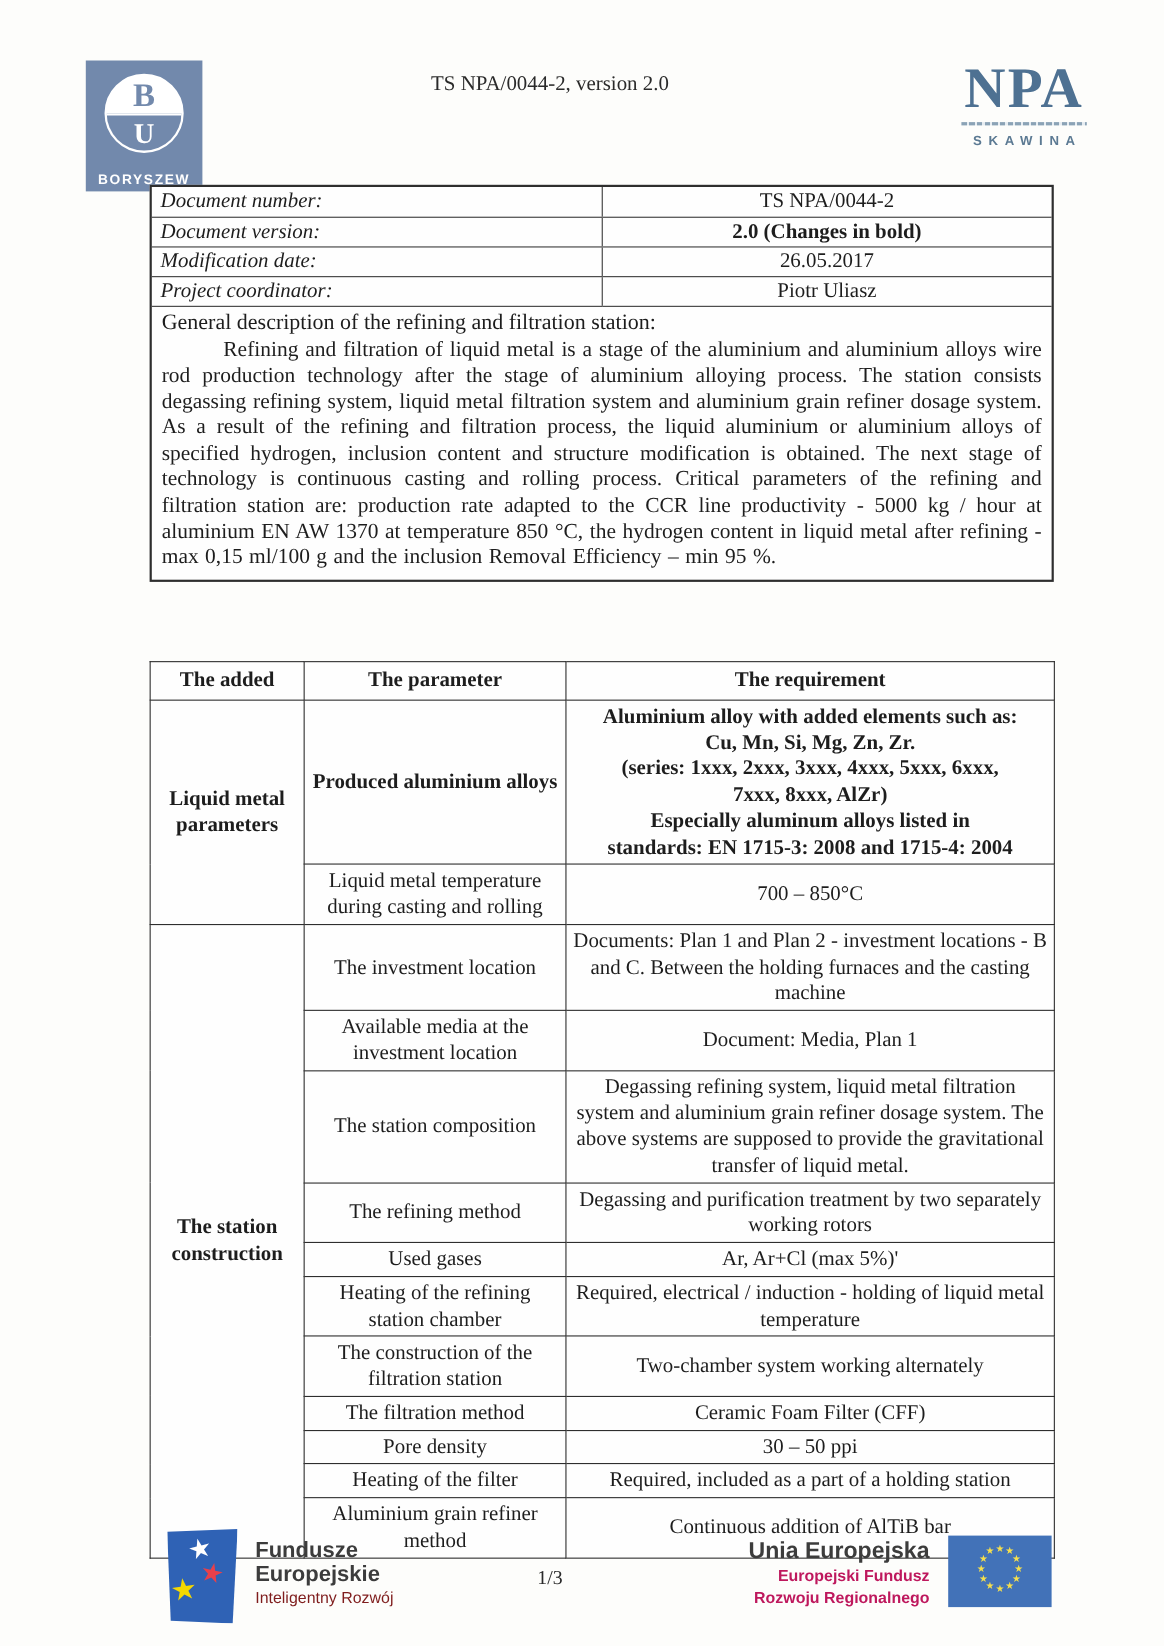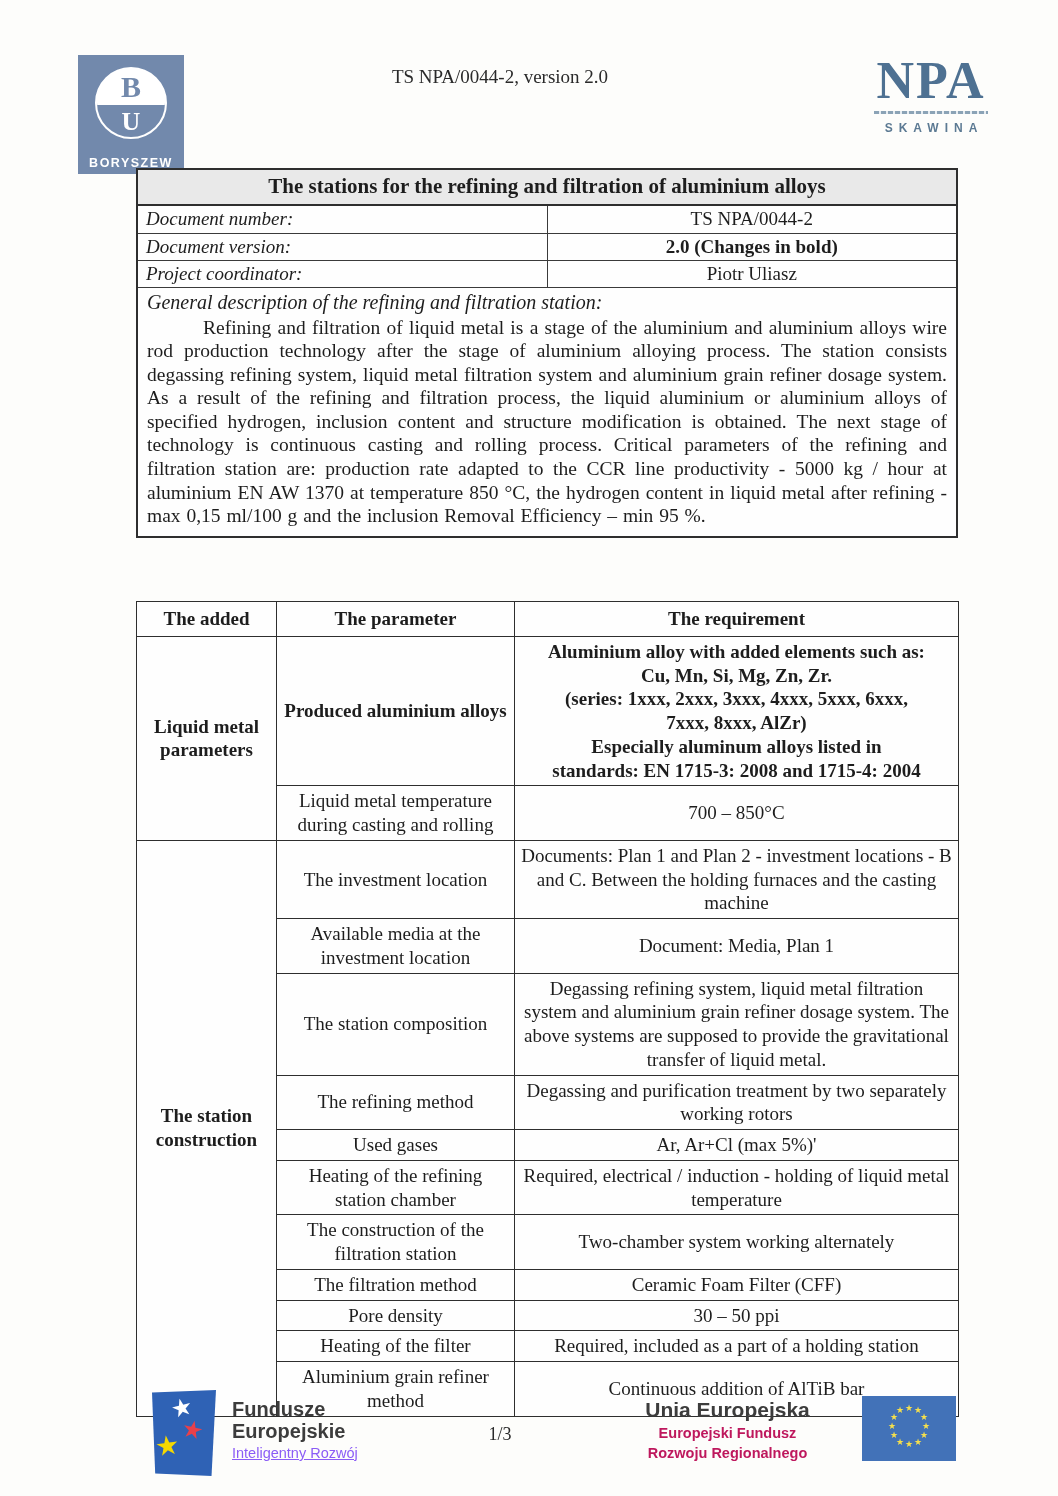--- a/index.html
+++ b/index.html
@@ -44,21 +44,21 @@
     border:2px solid #2e2e2e; background:#fefefe; }
   .doc-title { background:#e9e9e9; border-bottom:2px solid #2e2e2e;
     text-align:center; font-weight:bold; font-size:21px; padding:4px 0 5px 0; }
   table.meta { width:100%; border-collapse:collapse; }
   table.meta td { border-bottom:1.6px solid #3a3a3a; font-size:19px; height:27px; }
   td.meta-label { width:50%; font-style:italic; padding-left:8px; }
   td.meta-value { border-left:1.6px solid #3a3a3a; text-align:center; }
   tr.bold-value td.meta-value { font-weight:bold; }
 
   .description { padding:3px 9px 8px 9px; }
-  .desc-heading { font-style:italic; font-size:20px; margin-bottom:2px; }
+  .desc-heading { font-size:20px; margin-bottom:2px; }
   .desc-body { font-size:19.5px; line-height:1.21; text-align:justify;
     text-indent:56px; word-spacing:1px; }
 
   
   table.spec { position:absolute; left:136px; top:601px; width:822px;
     border-collapse:collapse; table-layout:fixed; background:#fefefe; }
   table.spec th, table.spec td { border:1.8px solid #2e2e2e; font-size:19px;
     text-align:center; vertical-align:middle; padding:3px 6px; line-height:1.25; }
   table.spec th { font-weight:bold; padding:5px 4px; }
   td.scope-cell { font-weight:bold; }
@@ -68,26 +68,26 @@
   
   .fe-logo { position:absolute; left:152px; top:1390px; width:64px; height:86px;
     background:#2f62b5; clip-path:polygon(0% 3%, 100% 0%, 93% 100%, 5% 97%); }
   .fe-star { position:absolute; font-family:"DejaVu Sans",sans-serif; line-height:1; }
   .fe-star.white { color:#ffffff; font-size:24px; left:19px; top:6px;  transform:rotate(-14deg); }
   .fe-star.red   { color:#e8404a; font-size:24px; left:30px; top:28px; transform:rotate(12deg); }
   .fe-star.yellow{ color:#f5d800; font-size:27px; left:3px;  top:42px; transform:rotate(-8deg); }
   .fe-text { position:absolute; left:232px; top:1398px;
     font-family:"Liberation Sans",sans-serif; color:#3c3c3c; }
   .fe-title { font-weight:bold; font-size:20px; line-height:1.1; }
-  .fe-sub { font-size:14.5px; margin-top:3px; color:#8b5cf6;text-decoration:underline; }
+  .fe-sub { font-size:14.5px; margin-top:3px; color:#7f1d1d; }
 
   .page-num { position:absolute; left:455px; top:1424px; width:90px;
     text-align:center; font-size:18px; color:#2a2a2a; }
 
-  .ue-text { position:absolute; left:610px; top:1398px; width:235px; text-align:center;
+  .ue-text { position:absolute; left:610px; top:1398px; width:235px; text-align:right;
     font-family:"Liberation Sans",sans-serif; color:#3c3c3c; }
   .ue-title { font-weight:bold; font-size:21px; }
   .ue-sub { font-weight:bold; font-size:14.5px; line-height:1.2; margin-top:3px; color:#be185d; }
   .eu-flag { position:absolute; left:862px; top:1396px; width:94px; height:65px;
     background:#4272b8; }
 </style>
 </head>
 <body>
 
 <div class="doc-ref">TS NPA/0044-2, version 2.0</div>
@@ -101,30 +101,33 @@
   <div class="bory-caption">BORYSZEW</div>
 </div>
 
 <div class="npa">
   <div class="npa-name">NPA</div>
   <div class="npa-bar"></div>
   <div class="npa-sub">SKAWINA</div>
 </div>
 
 <div class="doc-box">
-  <div class="doc-title">The stations for the refining and filtration of aluminium alloys</div>
   <table class="meta">
     <tbody>
       <tr>
         <td class="meta-label">Document number:</td>
         <td class="meta-value">TS NPA/0044-2</td>
       </tr>
       <tr class="bold-value">
         <td class="meta-label">Document version:</td>
         <td class="meta-value">2.0 (Changes in bold)</td>
+      </tr>
+      <tr>
+        <td class="meta-label">Modification date:</td>
+        <td class="meta-value">26.05.2017</td>
       </tr>
       <tr>
         <td class="meta-label">Project coordinator:</td>
         <td class="meta-value">Piotr Uliasz</td>
       </tr>
     </tbody>
   </table>
   <div class="description">
     <div class="desc-heading">General description of the refining and filtration station:</div>
     <div class="desc-body">Refining and filtration of liquid metal is a stage of the aluminium and aluminium alloys wire rod production technology after the stage of aluminium alloying process. The station consists degassing refining system, liquid metal filtration system and aluminium grain refiner dosage system. As a result of the refining and filtration process, the liquid aluminium or aluminium alloys of specified hydrogen, inclusion content and structure modification is obtained. The next stage of technology is continuous casting and rolling process. Critical parameters of the refining and filtration station are: production rate adapted to the CCR line productivity - 5000 kg / hour at aluminium EN AW 1370 at temperature 850 °C, the hydrogen content in liquid metal after refining - max 0,15 ml/100 g and the inclusion Removal Efficiency – min 95 %.</div>

